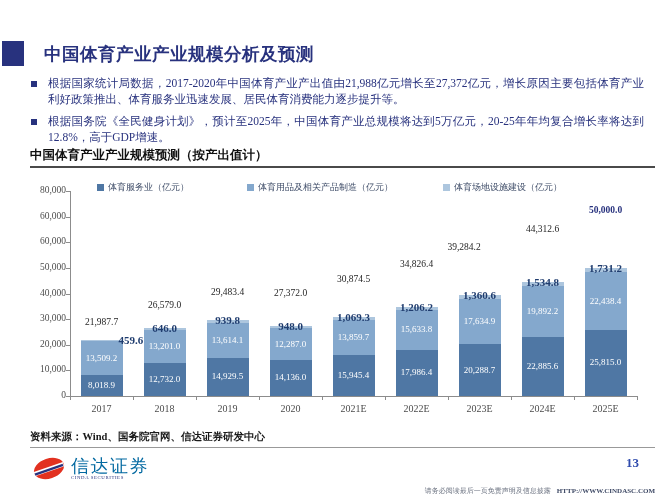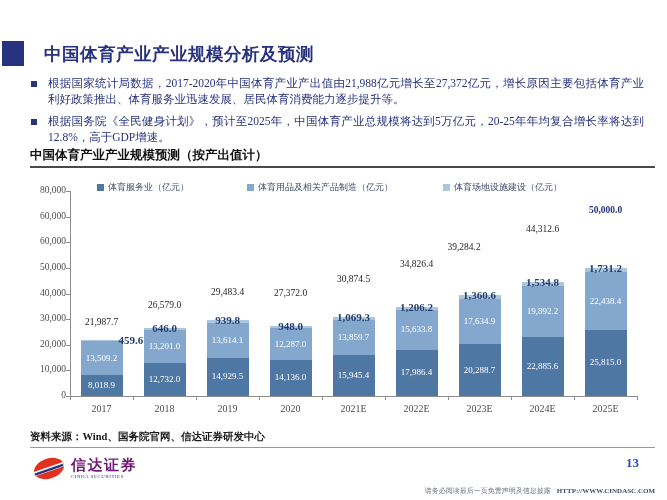--- a/index.html
+++ b/index.html
@@ -36,21 +36,21 @@
   .seg-label{font-size:9px;color:#ffffff;text-align:center;white-space:nowrap;}
   .top-label{font-size:11px;font-weight:bold;color:#1f3c6e;text-align:center;white-space:nowrap;}
   .total-label{font-size:9.5px;color:#262626;text-align:center;white-space:nowrap;}
   .total-label.hl{color:#28327e;font-weight:bold;}
 
   
   .source-line{left:30px;top:430px;font-size:10.5px;font-weight:bold;color:#1a1a1a;white-space:nowrap;}
   .rule-light{left:30px;top:447px;width:625px;height:1px;background:#999999;}
   .logo{left:32px;top:455px;display:flex;align-items:center;}
   .logo-texts{margin-left:5px;display:flex;flex-direction:column;line-height:1;}
-  .logo-cn{font-size:15px;font-weight:bold;color:#701a75;letter-spacing:1.5px;white-space:nowrap;}
+  .logo-cn{font-size:18px;font-weight:normal;color:#0369a1;letter-spacing:1.5px;white-space:nowrap;}
   .logo-en{font-size:4.8px;color:#28327e;letter-spacing:.6px;margin-top:1.5px;white-space:nowrap;}
   .page-number{right:28px;top:455px;font-size:13px;font-weight:bold;color:#2f4bad;}
   .footer-note{right:12px;top:486px;font-size:7px;color:#6b7280;white-space:nowrap;}
   .footer-note .site{font-weight:bold;color:#3f4a66;margin-left:6px;}
 </style>
 </head>
 <body>
 
 <div class="page">
 

